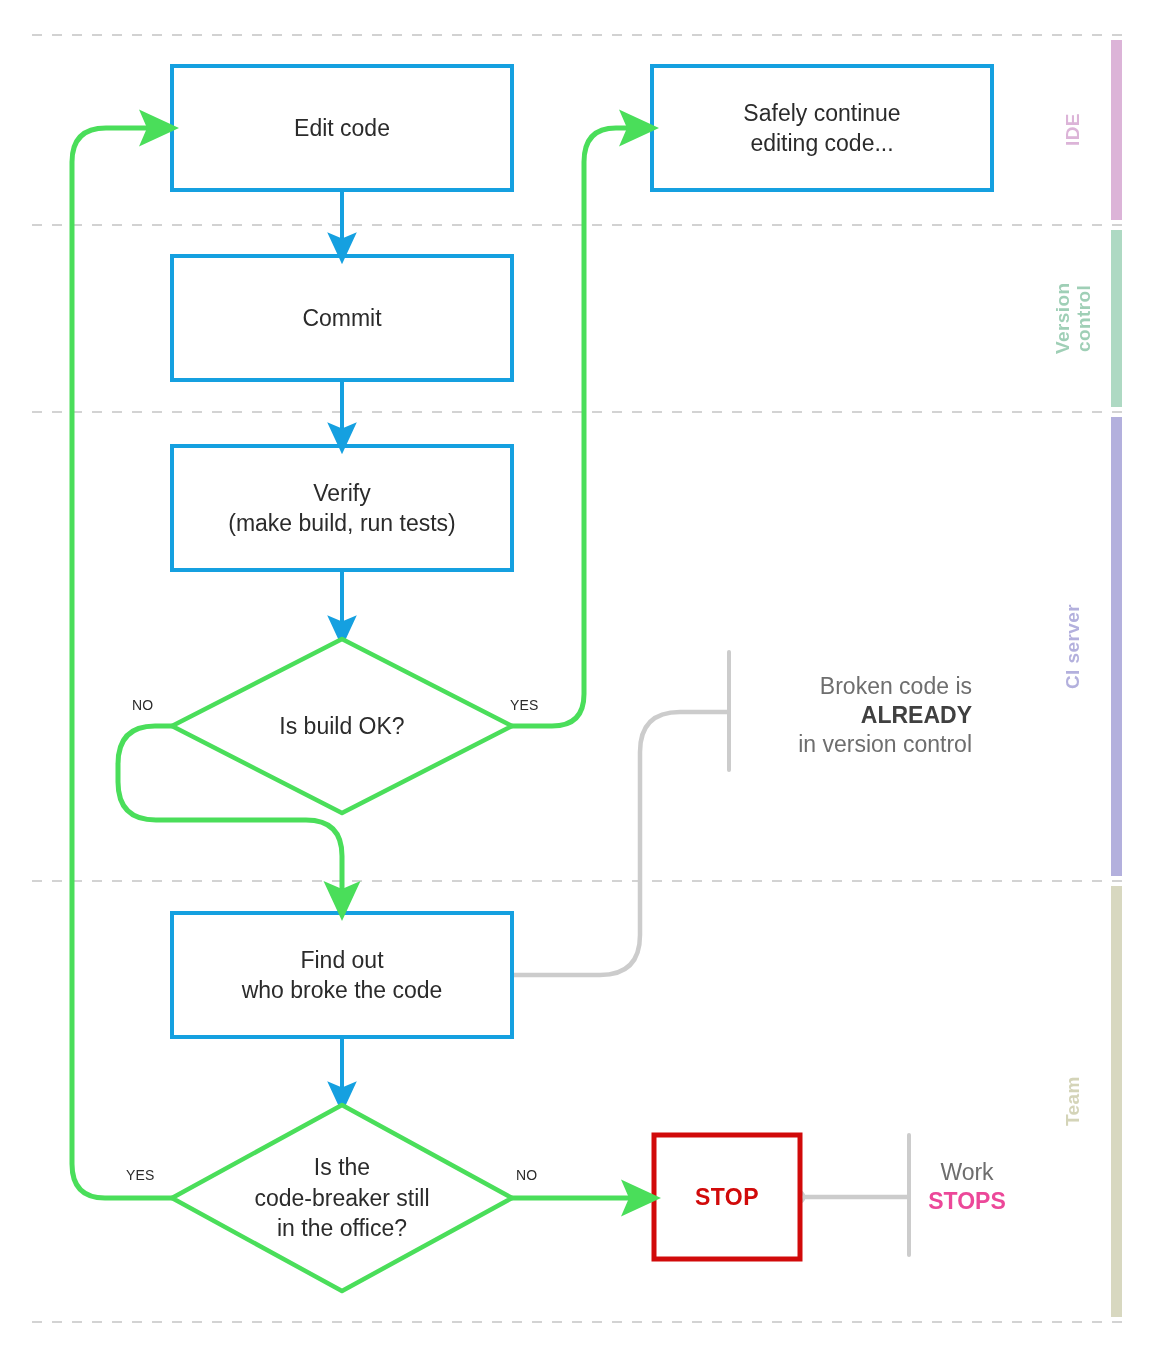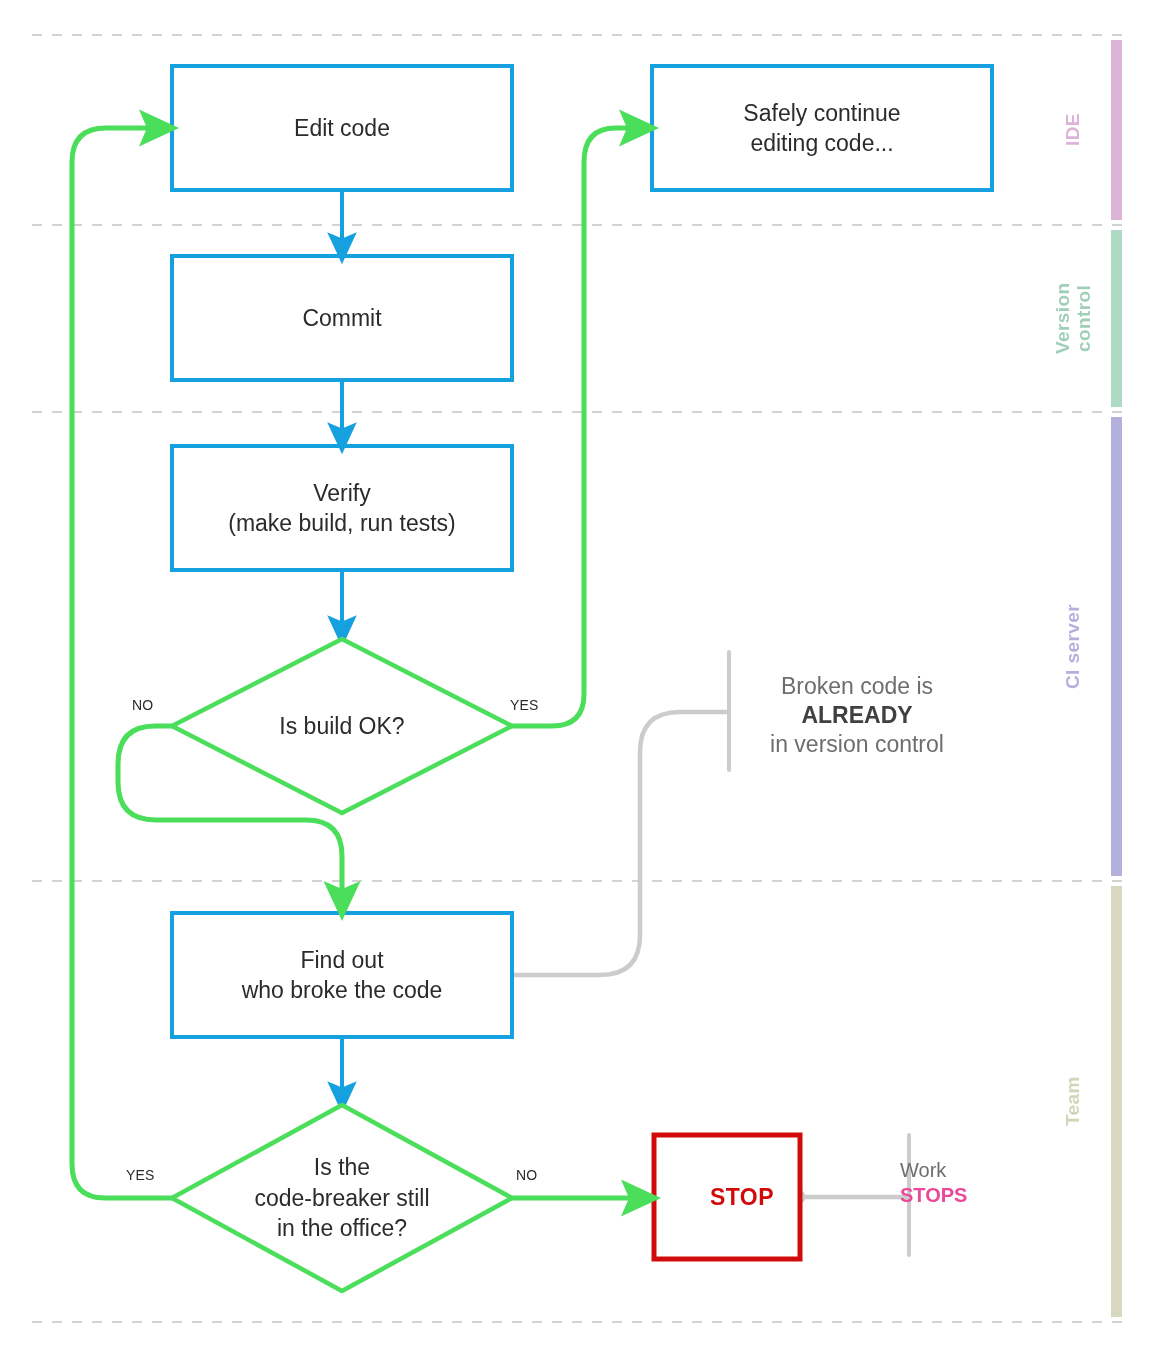--- a/index.html
+++ b/index.html
@@ -57,34 +57,35 @@
     display: flex;
     align-items: center;
     justify-content: center;
     color: #d10a0a;
     font-weight: bold;
     font-size: 23px;
     letter-spacing: 0.4px;
   }
   .annot {
     position: absolute;
+    text-align: right;
+    color: #6e6e6e;
+    font-size: 23px;
+    line-height: 1.25;
+  }
+  .annot .hl {
+    color: #404040;
+    font-weight: bold;
+    display: block;
+  }
+  .annot2 {
+    position: absolute;
     text-align: center;
     color: #6e6e6e;
     font-size: 23px;
-    line-height: 1.25;
-  }
-  .annot .hl {
-    color: #404040;
-    font-weight: bold;
-    display: block;
-  }
-  .annot2 {
-    position: absolute;
-    color: #6e6e6e;
-    font-size: 20px;
     line-height: 1.25;
   }
   .annot2 .hl {
     color: #ec4899;
     font-weight: bold;
     display: block;
   }
 </style>
 </head>
 <body>
@@ -173,21 +174,21 @@
 
   <div class="node-label" style="left:202px; top:696px; width:280px; height:60px;">Is build OK?</div>
 
   <div class="node-label" style="left:172px; top:913px; width:340px; height:124px;">Find out
 who broke the code</div>
 
   <div class="node-label" style="left:202px; top:1140px; width:280px; height:116px;">Is the
 code-breaker still
 in the office?</div>
 
-  <div class="stop-label" style="left:669px; top:1135px; width:146px; height:124px;">STOP</div>
+  <div class="stop-label" style="left:654px; top:1135px; width:146px; height:124px;">STOP</div>
 
   <div class="edge-label" style="left:132px; top:697px;">NO</div>
 
   <div class="edge-label" style="left:510px; top:697px;">YES</div>
 
   <div class="edge-label" style="left:126px; top:1167px;">YES</div>
 
   <div class="edge-label" style="left:516px; top:1167px;">NO</div>
 
   <div class="annot" style="left:742px; top:672px; width:230px;">

